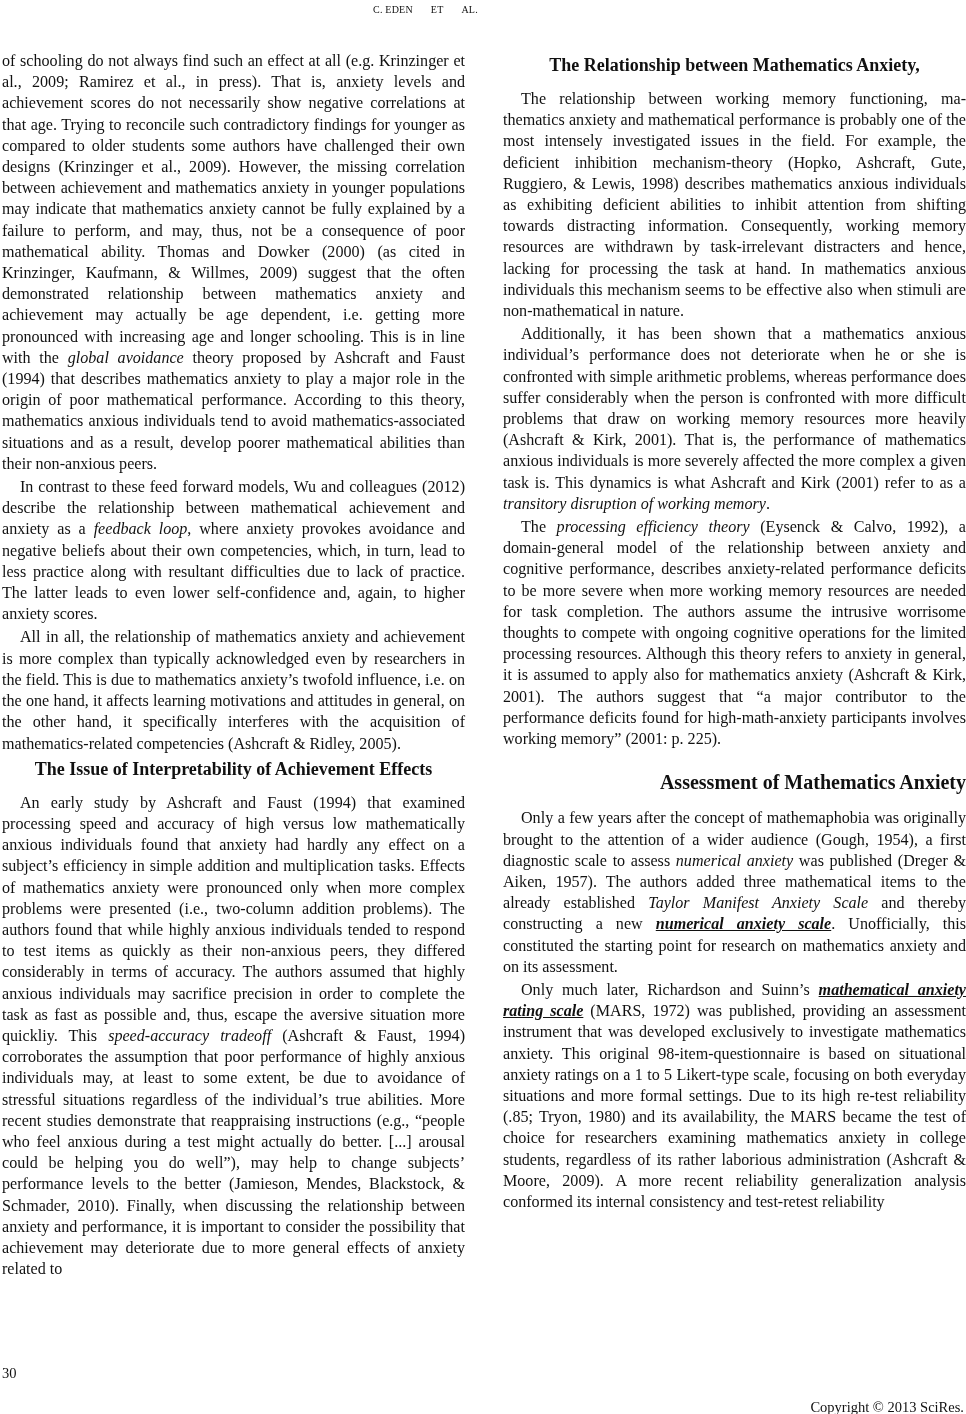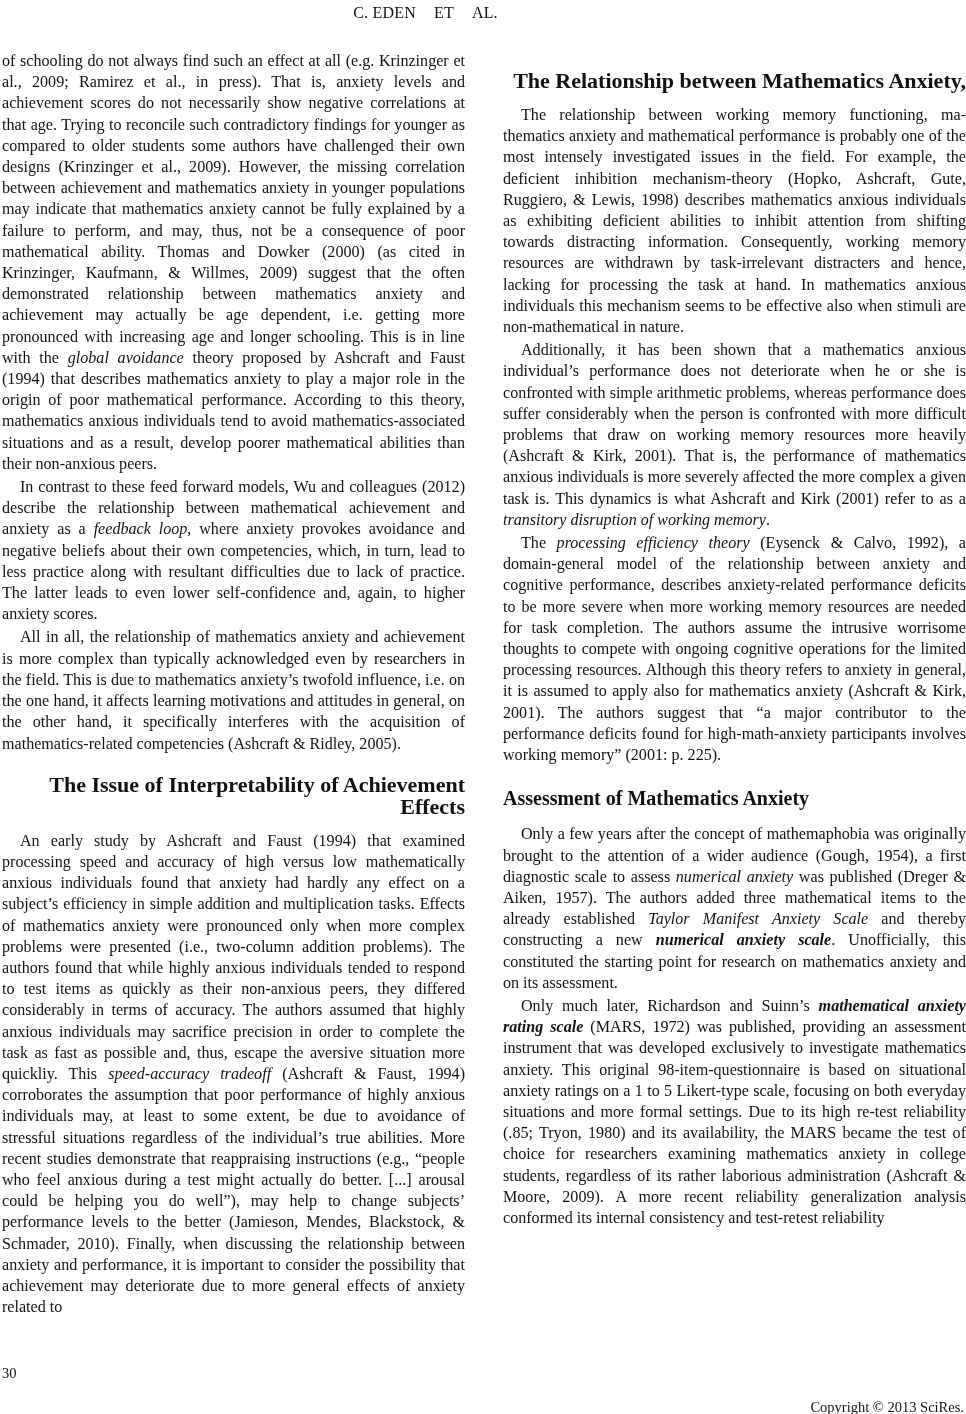--- a/index.html
+++ b/index.html
@@ -2,40 +2,40 @@
 <html><head>
 <meta charset="utf-8">
 <style>
   html, body { margin: 0; padding: 0; background: #ffffff; }
   body {
     width: 966px; height: 1414px; position: relative; overflow: hidden;
     font-family: "Liberation Serif", "DejaVu Serif", serif; color: #111;
   }
   .running-head {
     position: absolute; top: 4px; left: 0; width: 851px; text-align: center;
-    font-size: 16px; letter-spacing: 0.2px;
+    font-size: 10px; letter-spacing: 0.2px;
   }
   .running-head span { margin: 0 9px; }
   .col {
     position: absolute; top: 50px; width: 463px;
     font-size: 16.1px; line-height: 21.2px; text-align: justify;
   }
   .col-left { left: 2px; }
   .col-right { left: 503px; }
   .col p { margin: 0; text-indent: 0; hyphens: manual; }
   .col p.indent { text-indent: 18px; }
   .col p + p { margin-top: 2px; }
   h2 {
     font-family: "Liberation Serif", "DejaVu Serif", serif;
-    font-weight: bold; font-size: 22px; line-height: 22px; margin: 20px 0 12px 0;
-    text-align: right;
+    font-weight: bold; font-size: 18px; line-height: 22px; margin: 4px 0 12px 0;
+    text-align: center;
   }
-  h2.center { text-align: left; font-size: 20px; margin: 22px 0 14px 0; }
+  h2.center { text-align: right; font-size: 20px; margin: 22px 0 14px 0; }
   em { font-style: italic; }
-  .bi { font-style: italic; font-weight: bold; }
+  .bi { font-style: italic; font-weight: bold; text-decoration: underline; }
   .b { font-weight: normal; }
   .page-number { position: absolute; left: 2px; top: 1365px; font-size: 14.5px; }
   .copyright { position: absolute; right: 2px; top: 1399px; font-size: 14.5px; }
 </style>
 </head>
 <body>
 
 <div class="running-head">
   <span>C. EDEN</span><span>ET</span><span>AL.</span>
 </div>

